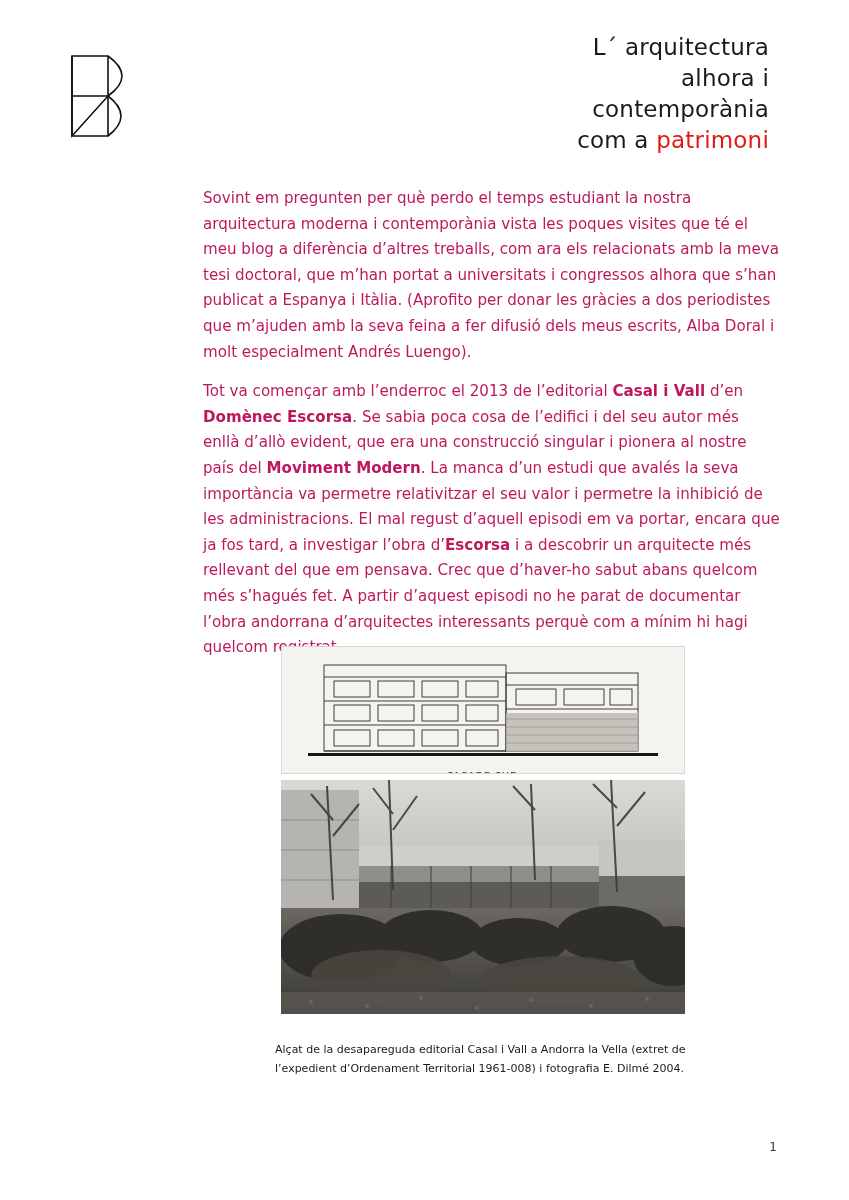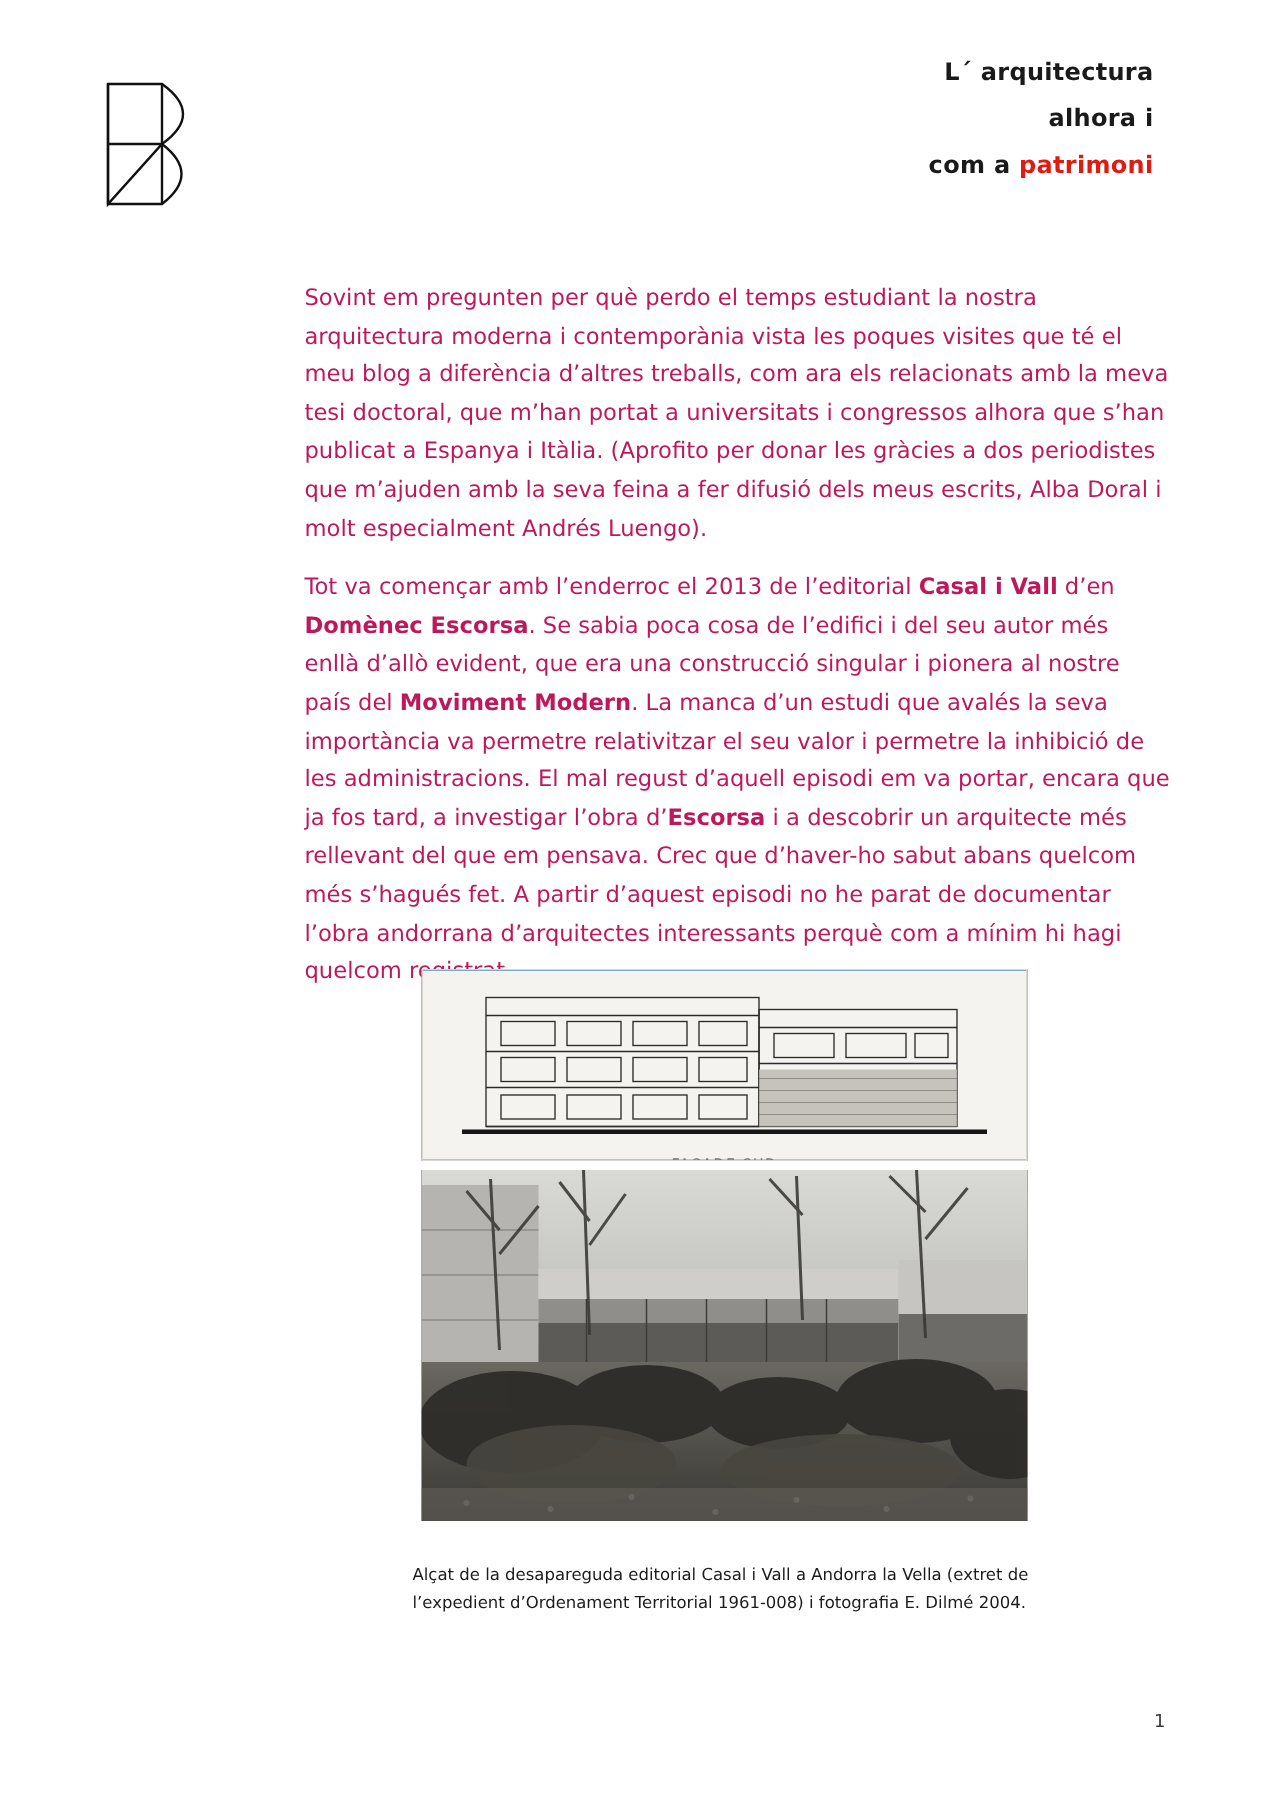--- a/index.html
+++ b/index.html
@@ -36,22 +36,22 @@
     width: 72px;
     height: 88px;
   }
   .title-block {
     position: absolute;
     right: 80px;
     top: 6px;
     width: 420px;
     text-align: right;
     font-family: "DejaVu Sans", sans-serif;
-    font-weight: bold;
-    font-size: 16px;
+    font-weight: normal;
+    font-size: 23px;
     line-height: 31px;
     color: #1a1a1a;
     letter-spacing: 0.2px;
   }
   .title-line {
     display: block;
     white-space: pre;
   }
   .accent {
     color: #e01b12;
@@ -131,20 +131,21 @@
           <path d="M4 44 L40 44"></path>
           <path d="M40 4 L40 84"></path>
           <path d="M4 84 L40 84 Q66 64 40 44"></path>
         </g>
       </svg>
     </div>
 
     <div class="title-block">
       <span class="title-line">L´ arquitectura</span>
       <span class="title-line">alhora i</span>
+      <span class="title-line">contemporània</span>
       <span class="title-line"><span>com a </span><span class="accent">patrimoni</span></span>
     </div>
   </div>
 
   <div class="content">
     <p class="para"><span>Sovint em pregunten per què perdo el temps estudiant la nostra arquitectura moderna i contemporània vista les poques visites que té el meu blog a diferència d’altres treballs, com ara els relacionats amb la meva tesi doctoral, que m’han portat a universitats i congressos alhora que s’han publicat a Espanya i Itàlia. (Aprofito per donar les gràcies a dos periodistes que m’ajuden amb la seva feina a fer difusió dels meus escrits, Alba Doral i molt especialment Andrés Luengo).</span></p>
 
     <p class="para"><span>Tot va començar amb l’enderroc el 2013 de l’editorial </span><b>Casal i Vall</b><span> d’en </span><b>Domènec Escorsa</b><span>. Se sabia poca cosa de l’edifici i del seu autor més enllà d’allò evident, que era una construcció singular i pionera al nostre país del </span><b>Moviment Modern</b><span>. La manca d’un estudi que avalés la seva importància va permetre relativitzar el seu valor i permetre la inhibició de les administracions. El mal regust d’aquell episodi em va portar, encara que ja fos tard, a investigar l’obra d’</span><b>Escorsa</b><span> i a descobrir un arquitecte més rellevant del que em pensava. Crec que d’haver-ho sabut abans quelcom més s’hagués fet. A partir d’aquest episodi no he parat de documentar l’obra andorrana d’arquitectes interessants perquè com a mínim hi hagi quelcom registrat.</span></p>
   </div>
 

